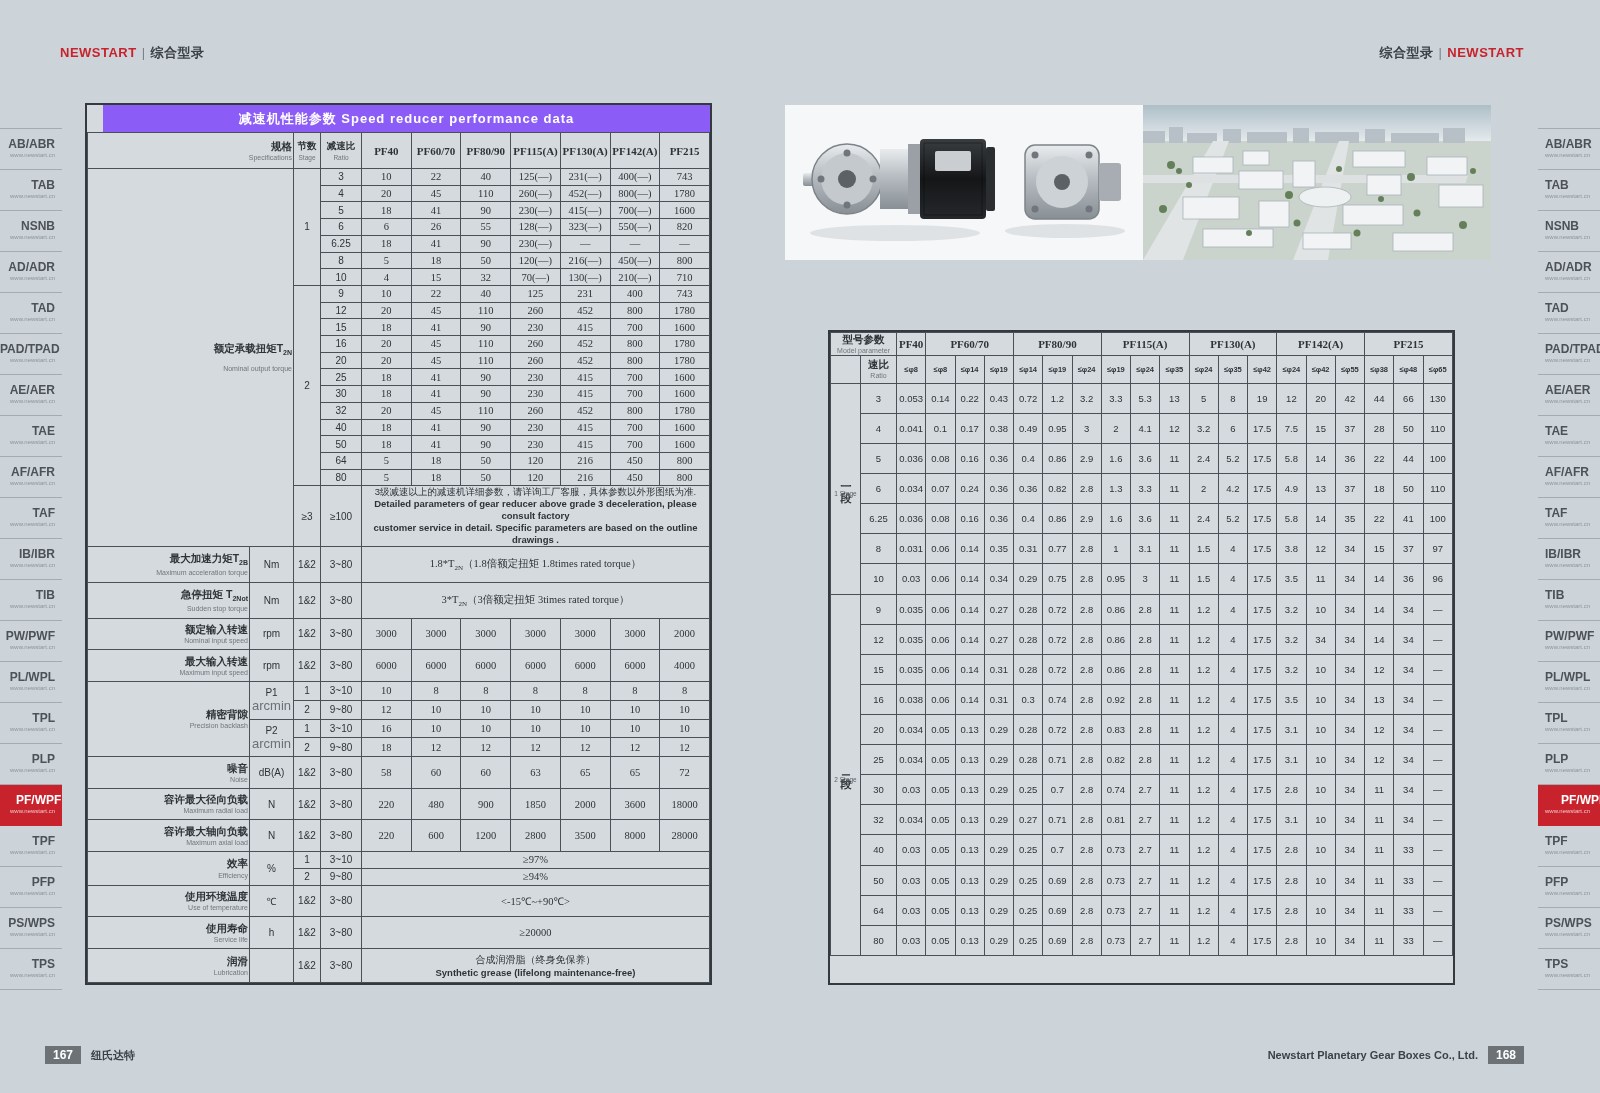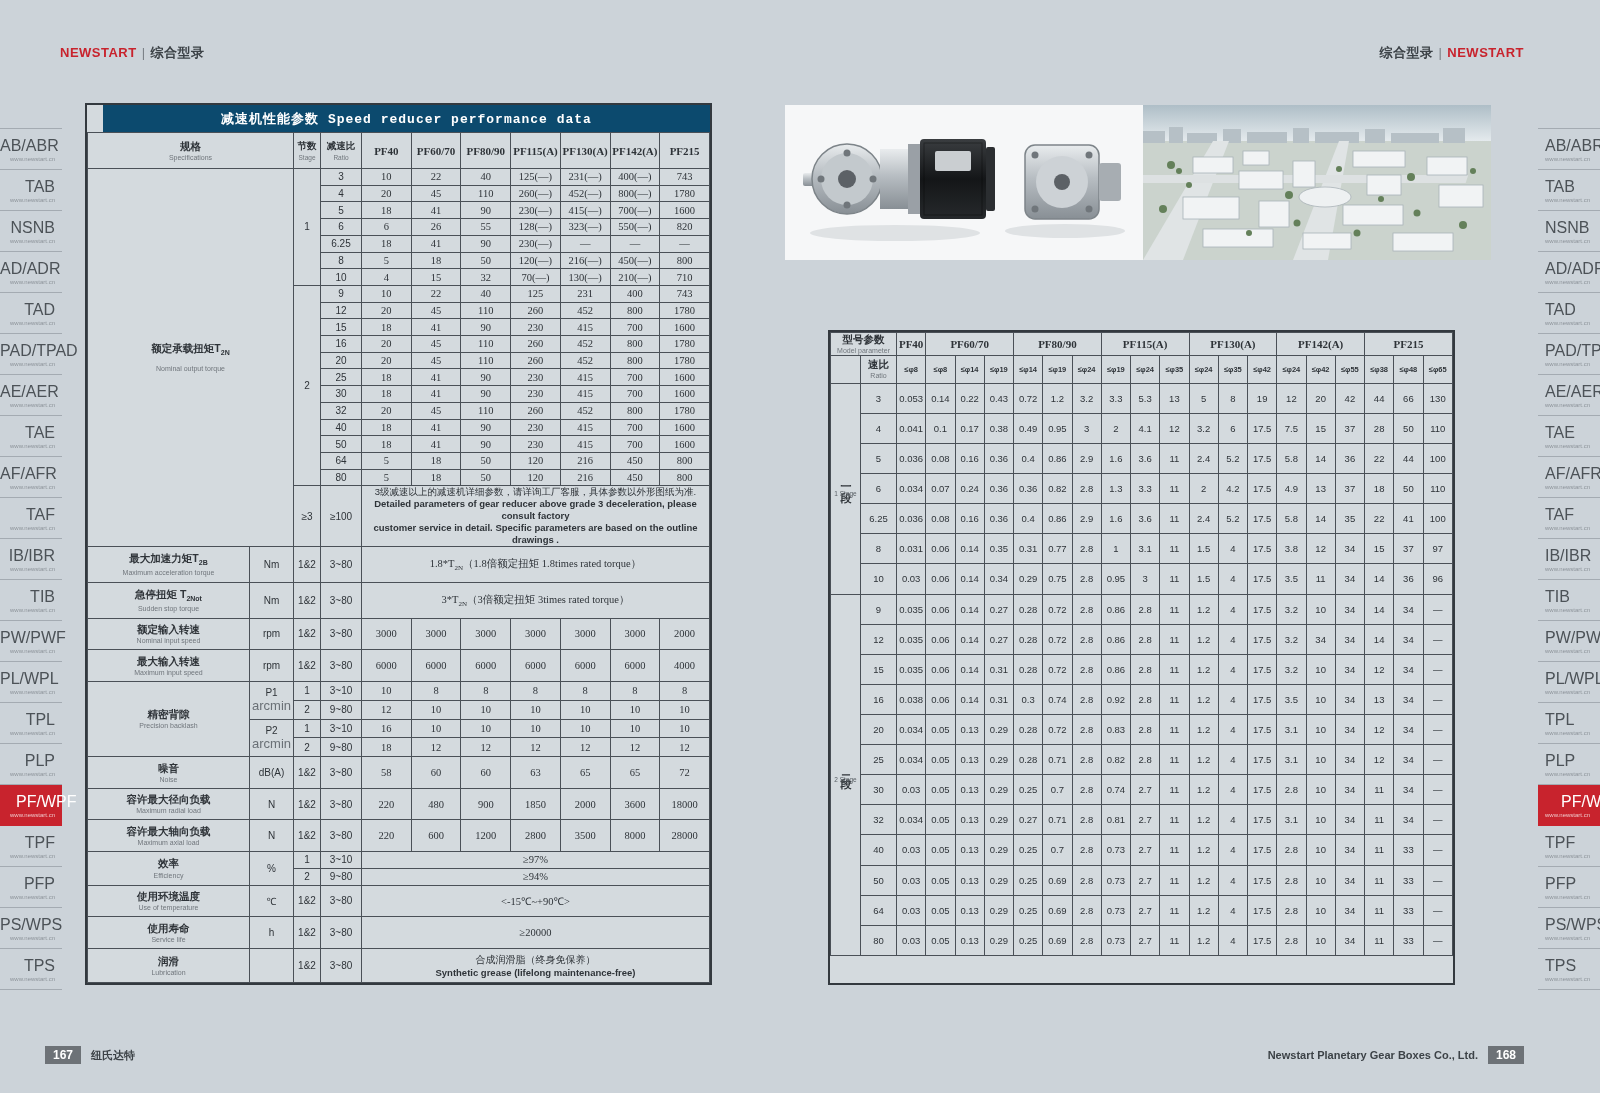--- a/index.html
+++ b/index.html
@@ -14,41 +14,41 @@
   .ftr-left{left:45px;} .ftr-right{right:76px;}
   .pagebadge{background:#6d7277;color:#fff;font-size:12px;font-weight:bold;padding:2px 8px;}
   .ftr-text{color:#3c4247;font-size:11px;font-weight:bold;}
 
   
   .sidebar{position:absolute;top:128px;width:62px;border-top:1px solid #a4abb2;}
   .sidebar.left{left:0;} .sidebar.right{right:0;}
   .sb-item{height:41px;box-sizing:border-box;padding-top:8px;border-bottom:1px solid #a4abb2;}
   .sidebar.left .sb-item{text-align:right;padding-right:7px;}
   .sidebar.right .sb-item{text-align:left;padding-left:7px;}
-  .sb-label{font-size:16px;color:#4c5257;font-weight:normal;white-space:nowrap;}
+  .sb-label{font-size:12px;color:#4c5257;font-weight:bold;white-space:nowrap;}
   .sb-site{font-size:6px;color:#8d949a;margin-top:1px;white-space:nowrap;}
   .sb-item.active{background:#c8232d;border-bottom-color:#c8232d;}
   .sb-item.active .sb-label{color:#fff;padding-left:16px;}
   .sb-item.active .sb-site{color:#efc6c8;}
 
   
   .photos{position:absolute;left:785px;top:105px;width:358px;height:155px;background:#f6f7f8;}
   .city{position:absolute;left:1143px;top:105px;width:348px;height:155px;overflow:hidden;}
 
   
   .tablebox{position:absolute;background:#d4dade;border:2px solid #33393f;display:flex;flex-direction:column;box-sizing:border-box;}
   #ltable{left:85px;top:103px;width:627px;height:882px;}
   #rtable{left:828px;top:330px;width:627px;height:655px;}
-  .tbl-title{flex:0 0 27px;background:#0c4a6e;color:#fff;display:flex;align-items:center;justify-content:center;font-size:13px;letter-spacing:1px;font-family:Liberation Mono, monospace;font-weight:bold;margin-left:16px;}
+  .tbl-title{flex:0 0 27px;background:#8b5cf6;color:#fff;display:flex;align-items:center;justify-content:center;font-size:13px;letter-spacing:1px;font-family:Liberation Sans, sans-serif;font-weight:bold;margin-left:16px;}
   .tablebox table{width:100%;height:calc(100% - 27px);border-collapse:collapse;table-layout:fixed;}
   td,th{border:1px solid #4a5057;text-align:center;vertical-align:middle;padding:0 1px;color:#2e3338;font-size:10px;font-weight:normal;overflow:hidden;}
   th{font-weight:bold;}
   .val{font-family:"Liberation Serif",serif;font-size:10.5px;}
   .model-h{font-family:"Liberation Serif",serif;font-size:11px;font-weight:bold;}
-  .lab{text-align:center;padding-left:1px;}
+  .lab{text-align:right;padding-left:1px;}
   .lab .zh,.lab-c .zh{font-size:10.5px;font-weight:bold;color:#2e3338;line-height:1.15;}
   .lab .en,.lab-c .en{font-size:7px;color:#70767c;margin-top:2px;font-weight:normal;line-height:1.1;}
   .lab.big .en{margin-top:8px;}
   th .zh{font-size:9.5px;} th .en{font-size:6.5px;color:#70767c;font-weight:normal;margin-top:1px;}
   sub{font-size:7px;}
   .note-cell div{line-height:1.25;}
   .note-cell .nzh{font-size:9.5px;}
   .note-cell .nen{font-size:9.5px;font-weight:bold;}
   .unit-bottom{font-size:13px;color:#6a7076;}
   tr.note-row{height:46px;} tr.lube-row{height:34px;}

